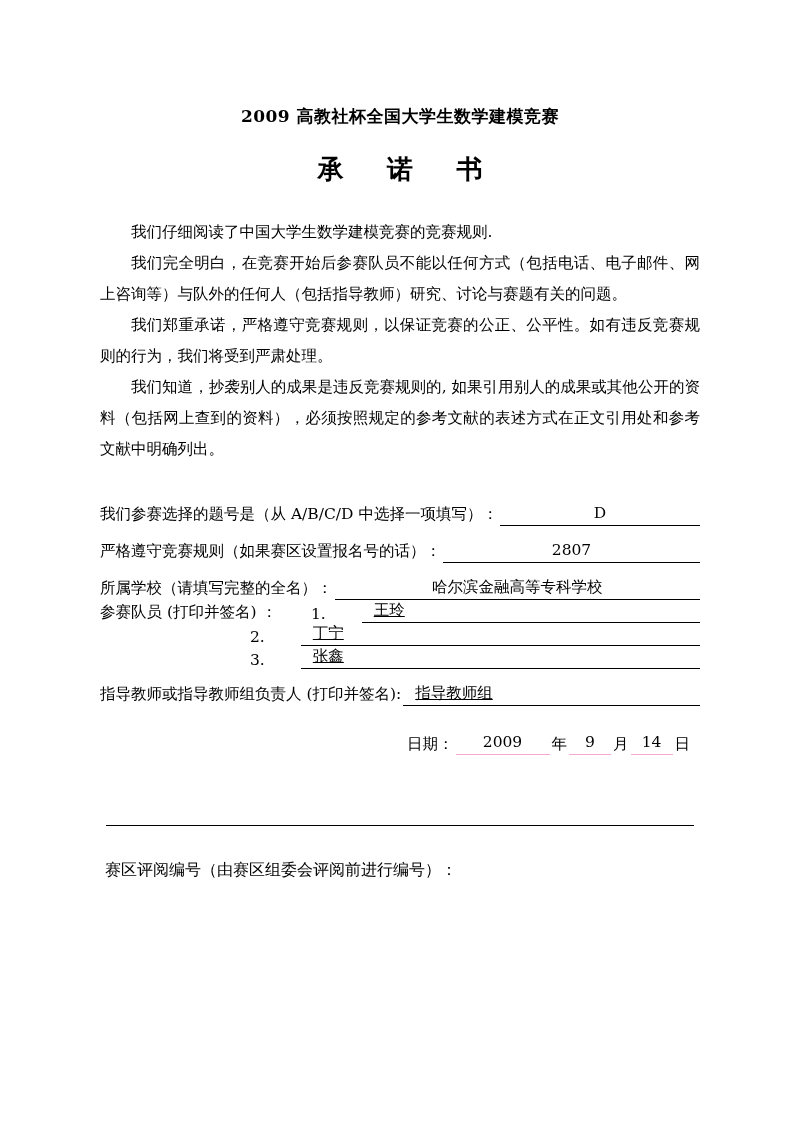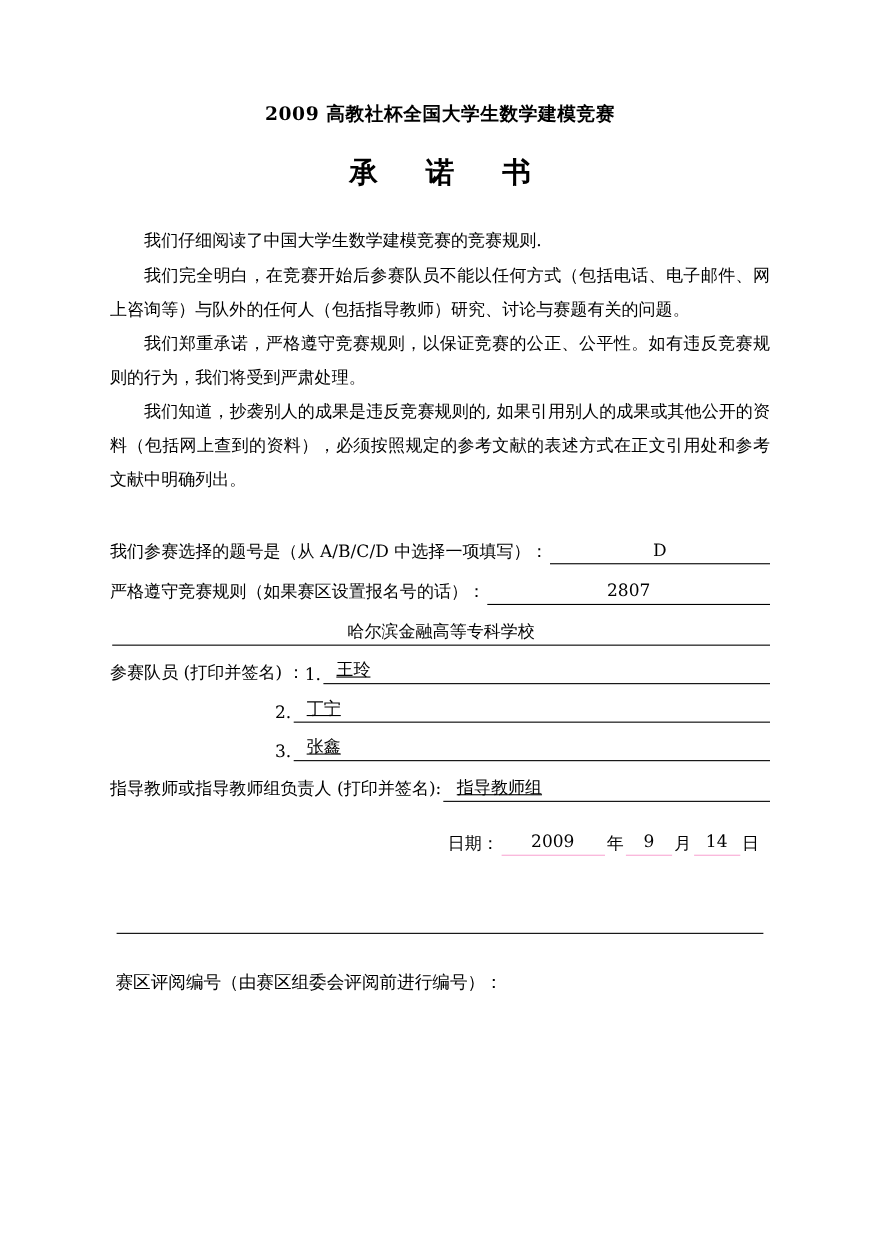--- a/index.html
+++ b/index.html
@@ -15,21 +15,21 @@
     position: relative;
     overflow: hidden;
   }
   .page {
     position: absolute;
     left: 0;
     top: 0;
     width: 800px;
     height: 1131px;
     box-sizing: border-box;
-    padding: 0;
+    padding: 13px;
   }
   .title {
     text-align: center;
     font-weight: bold;
     font-size: 17px;
     margin-top: 92px;
     letter-spacing: 0.5px;
     font-family: "DejaVu Serif", "Liberation Serif", serif;
   }
   .subtitle {
@@ -84,22 +84,22 @@
     padding-left: 12px;
     text-decoration: underline;
   }
   .indent-num {
     flex: none;
     padding-left: 150px;
   }
   .member-row {
     display: flex;
     align-items: flex-end;
-    margin-top: 12px;
     white-space: nowrap;
+    gap: 34px;
   }
   .date-row {
     display: flex;
     align-items: flex-end;
     justify-content: flex-end;
     margin-top: 26px;
     white-space: nowrap;
     padding-right: 8px;
   }
   .date-row .label { padding: 0 2px; }
@@ -146,20 +146,21 @@
       <span class="label">我们参赛选择的题号是（从 A/B/C/D 中选择一项填写）：</span>
       <span class="fill">D</span>
     </div>
 
     <div class="form-row">
       <span class="label">严格遵守竞赛规则（如果赛区设置报名号的话）：</span>
       <span class="fill">2807</span>
     </div>
 
     <div class="form-row">
+      <span class="label">所属学校（请填写完整的全名）：</span>
       <span class="fill">哈尔滨金融高等专科学校</span>
     </div>
 
     <div class="member-row">
       <span class="label">参赛队员 (打印并签名) ：</span>
       <span class="label">1.</span>
       <span class="fill left">王玲</span>
     </div>
 
     <div class="member-row">

